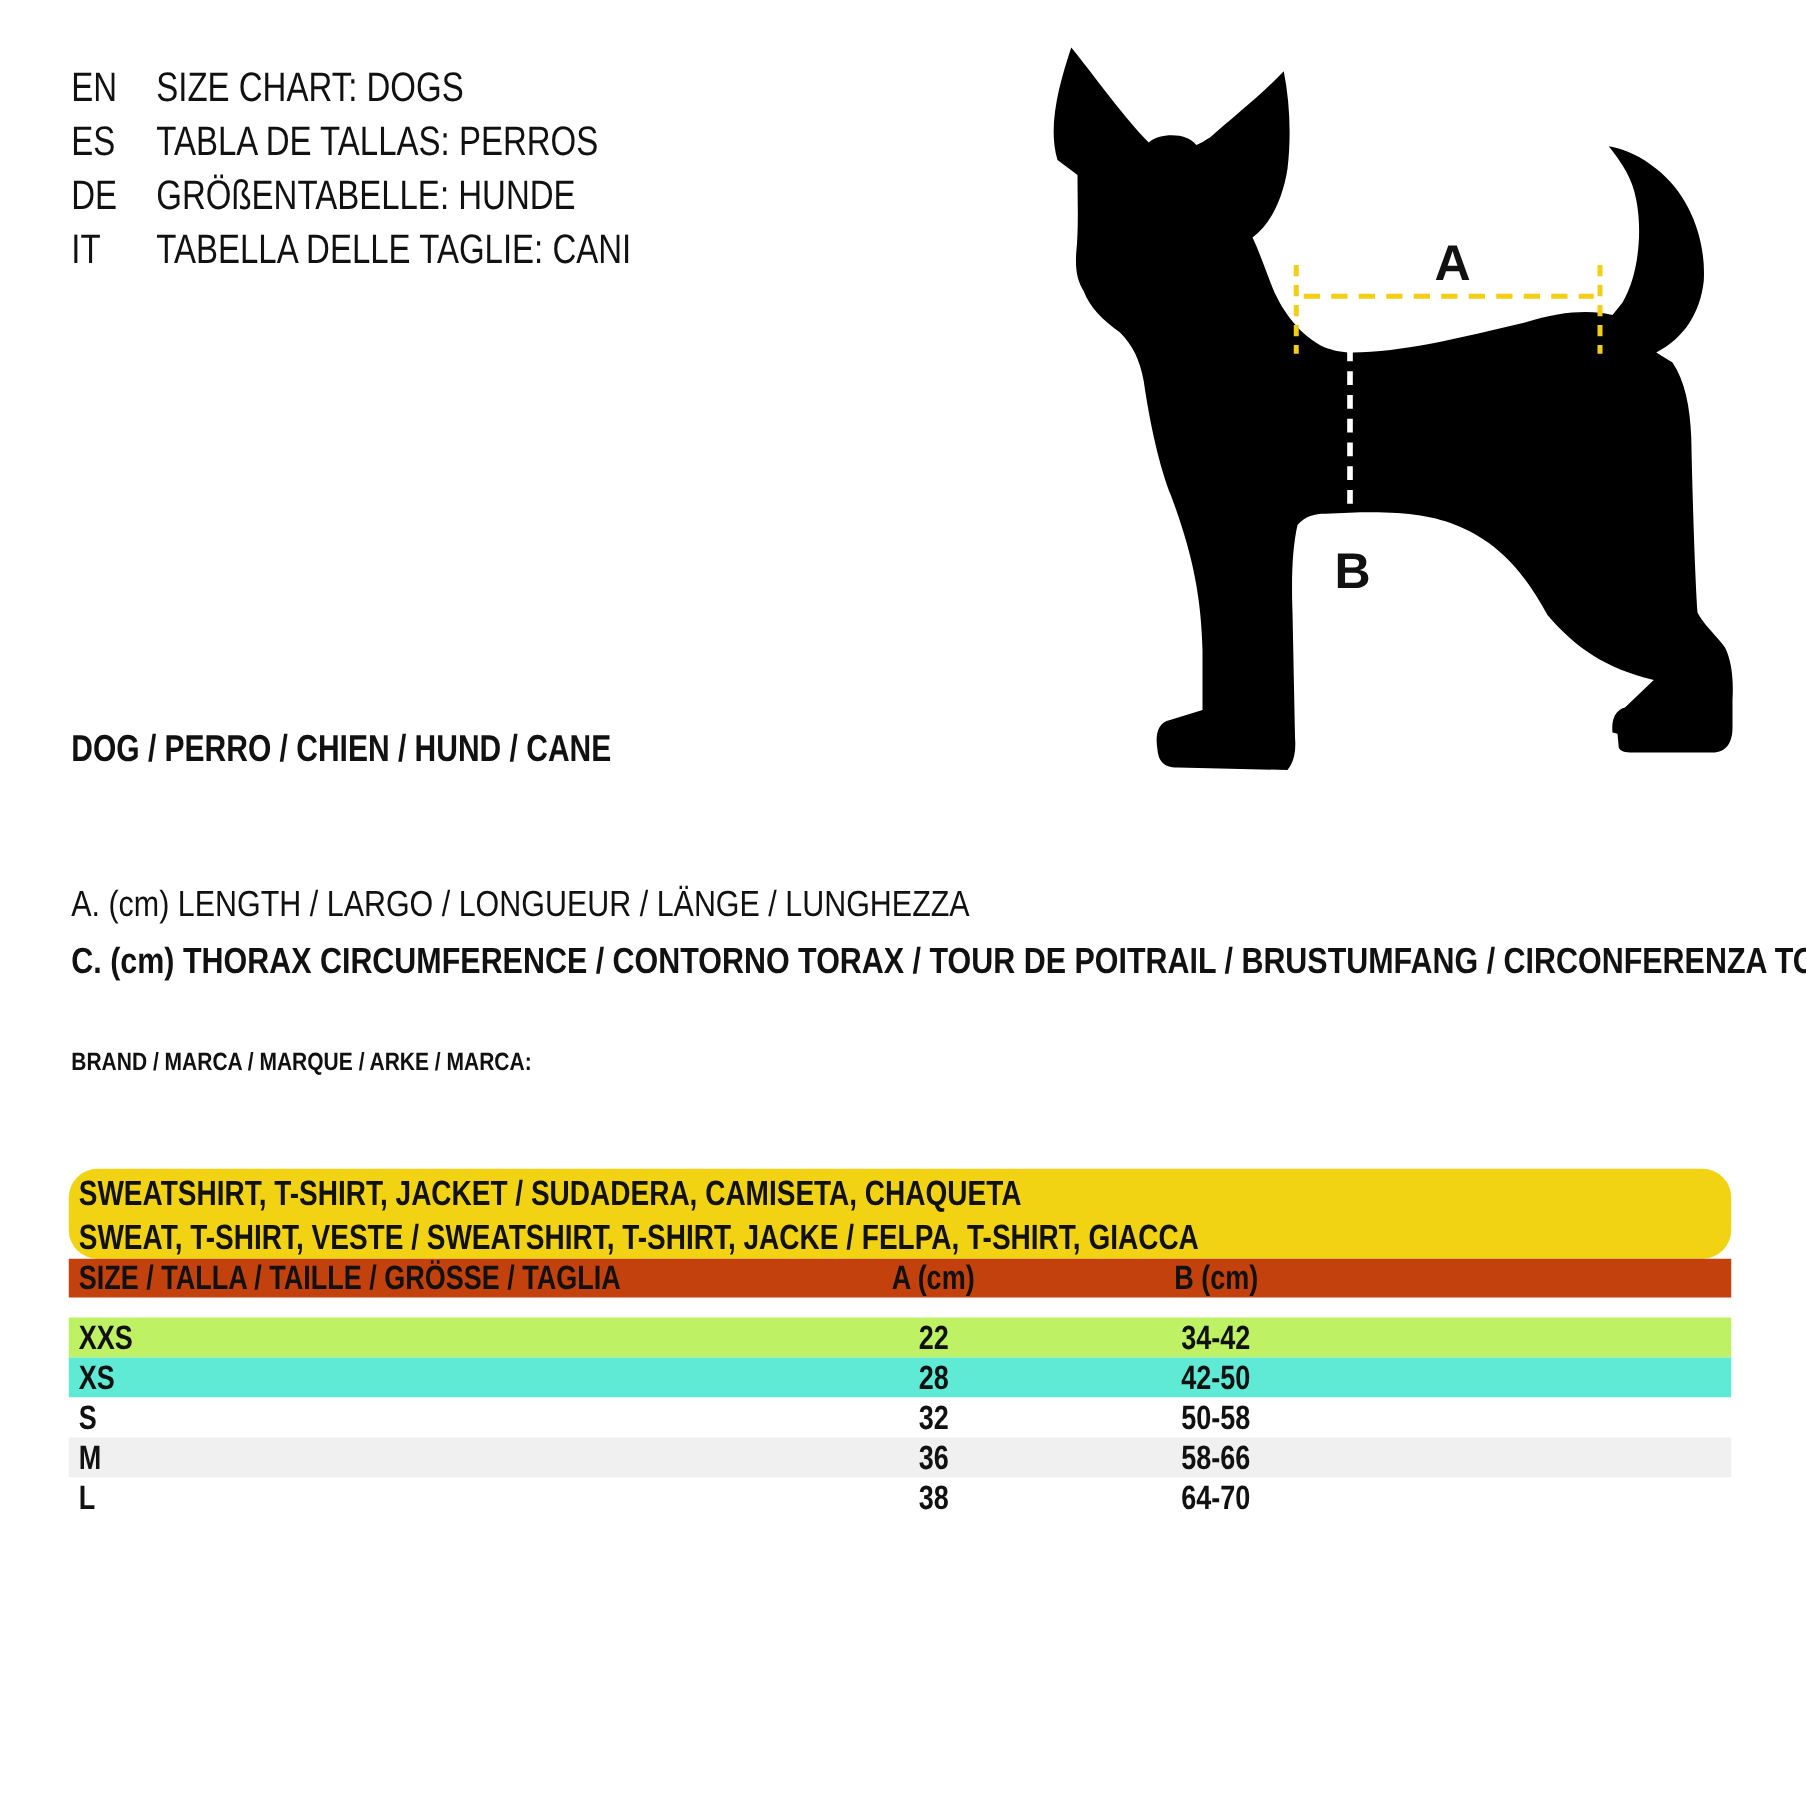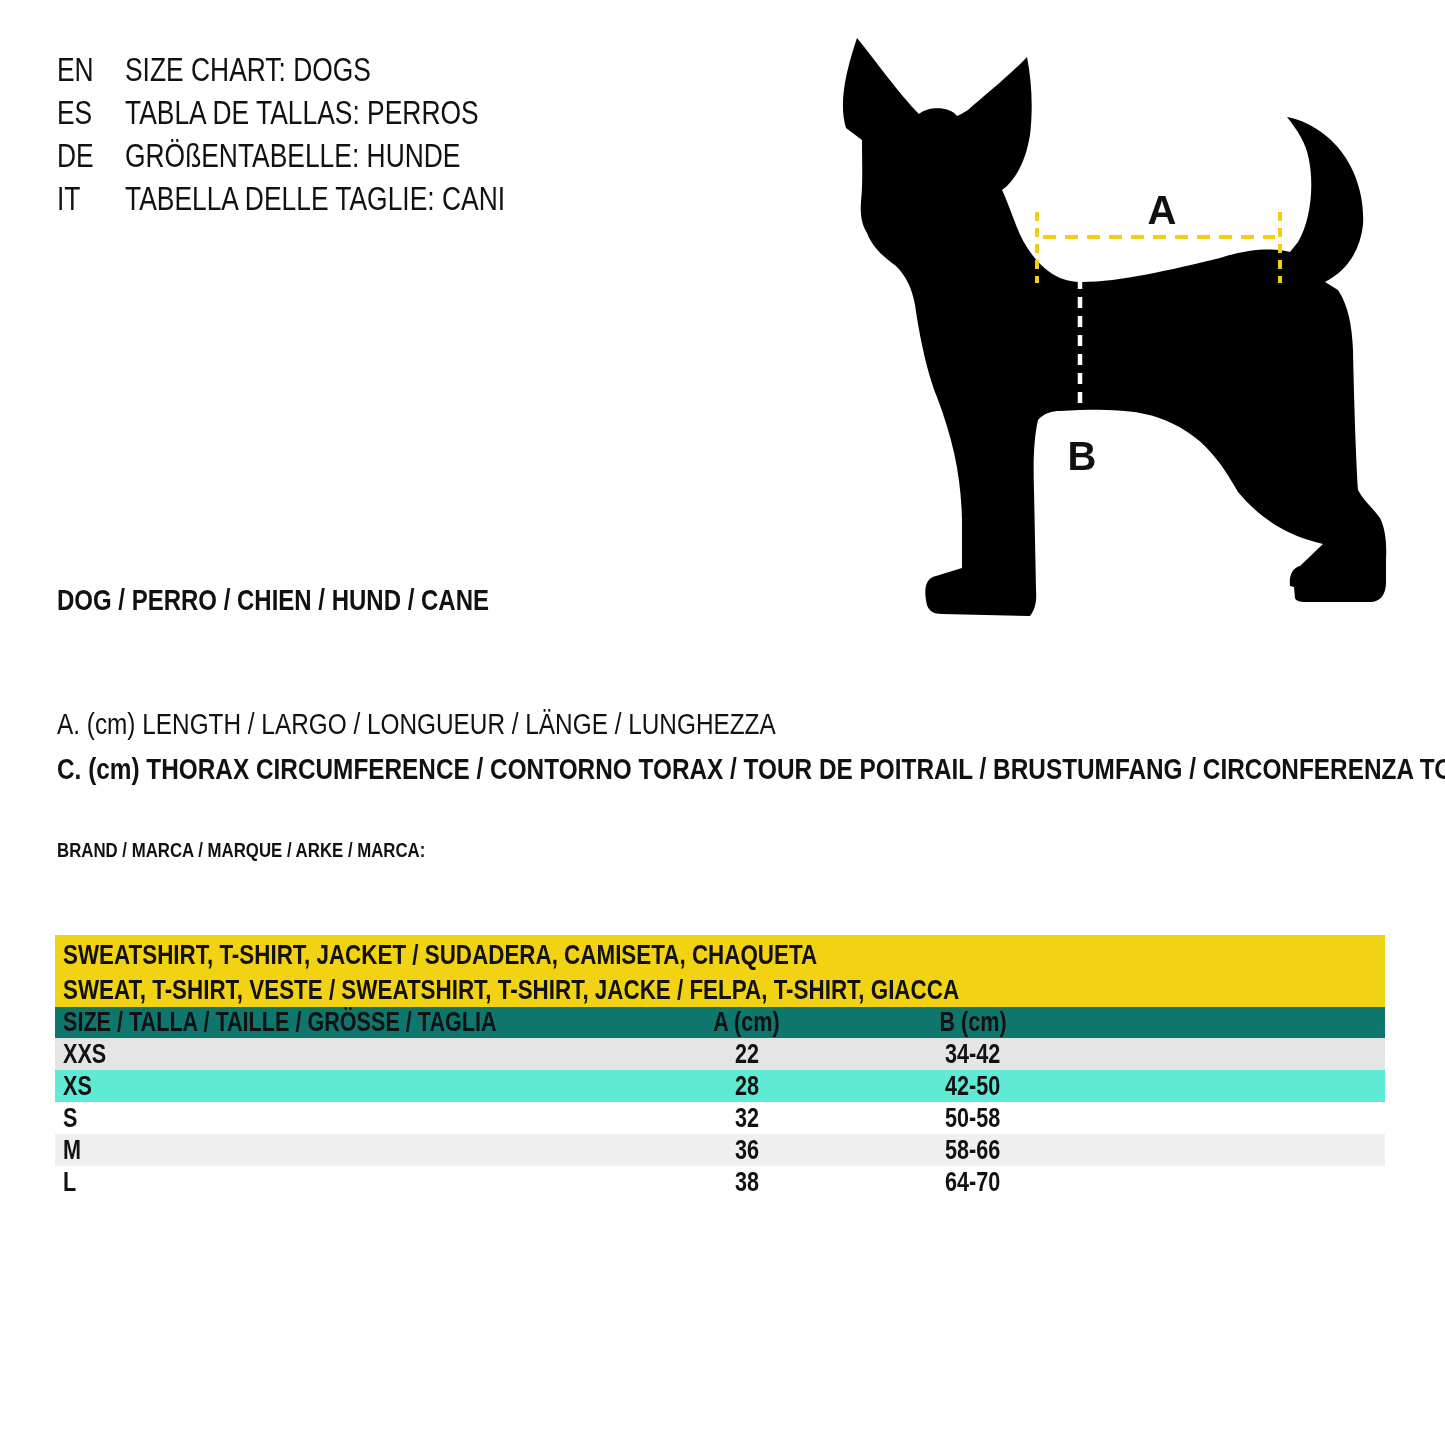--- a/index.html
+++ b/index.html
@@ -134,33 +134,33 @@
 <div class="abs meas-c">
   <span class="cond2">C. (cm) THORAX CIRCUMFERENCE / CONTORNO TORAX / TOUR DE POITRAIL / BRUSTUMFANG / CIRCONFERENZA TORACE</span>
 </div>
 
 <div class="abs brand">
   <span class="cond2">BRAND / MARCA / MARQUE / ARKE / MARCA:</span>
 </div>
 
 <div class="abs size-table">
 
-  <div class="tbl-yellow" style="background:#F2D313; height:70px;">
+  <div class="tbl-yellow" style="background:#F2D313; height:70px;border-radius:23px;">
     <span class="yl"><span class="cond">SWEATSHIRT, T-SHIRT, JACKET / SUDADERA, CAMISETA, CHAQUETA</span></span>
     <span class="yl"><span class="cond">SWEAT, T-SHIRT, VESTE / SWEATSHIRT, T-SHIRT, JACKE / FELPA, T-SHIRT, GIACCA</span></span>
   </div>
 
-  <div class="tbl-grid-row tbl-head" style="background:#0f766e;">
+  <div class="tbl-grid-row tbl-head" style="background:#c2410c;">
     <div class="cell-l"><span class="cond">SIZE / TALLA / TAILLE / GRÖSSE / TAGLIA</span></div>
     <div class="cell-c"><span class="condc">A (cm)</span></div>
     <div class="cell-c"><span class="condc">B (cm)</span></div>
     <div></div>
   </div>
 
-  <div class="tbl-grid-row tbl-row" style="background:#e5e5e5;">
+  <div class="tbl-grid-row tbl-row" style="background:#bef264;margin-top:16px;">
     <div class="cell-l"><span class="cond">XXS</span></div>
     <div class="cell-c"><span class="condc">22</span></div>
     <div class="cell-c"><span class="condc">34-42</span></div>
     <div></div>
   </div>
 
   <div class="tbl-grid-row tbl-row" style="background:#5eead4;">
     <div class="cell-l"><span class="cond">XS</span></div>
     <div class="cell-c"><span class="condc">28</span></div>
     <div class="cell-c"><span class="condc">42-50</span></div>

